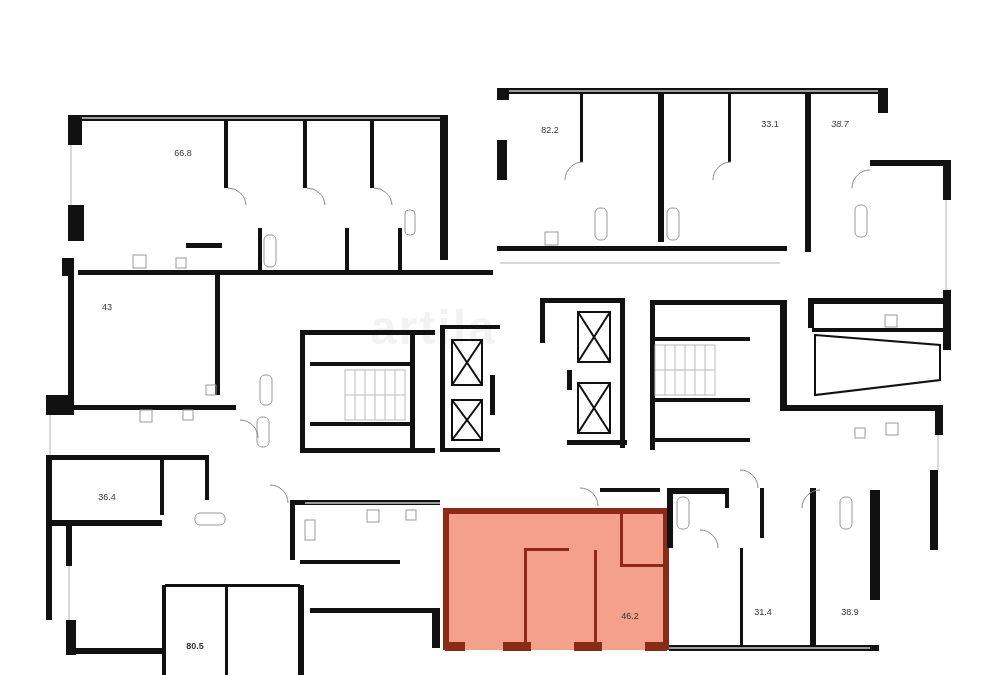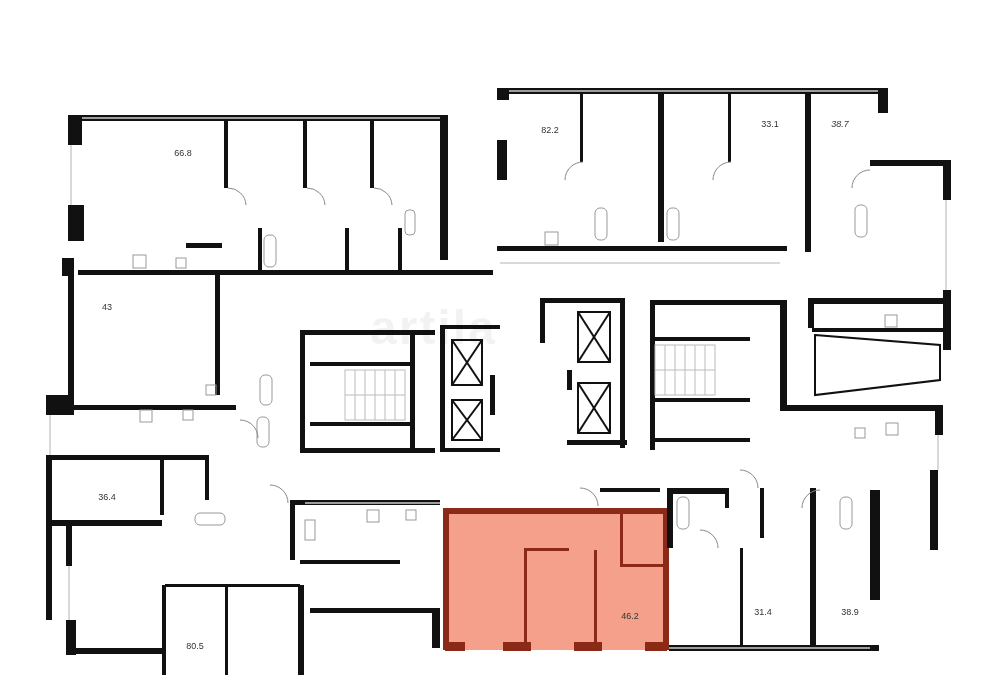--- a/index.html
+++ b/index.html
@@ -209,17 +209,17 @@
   </svg>
 
   <div class="wm">artila</div>
 
   <div class="lbl" style="left:183px;top:153px;">66.8</div>
   <div class="lbl" style="left:550px;top:130px;">82.2</div>
   <div class="lbl" style="left:770px;top:124px;text-align:center;">33.1</div>
   <div class="lbl" style="left:840px;top:124px;font-style:italic;">38.7</div>
   <div class="lbl" style="left:107px;top:307px;">43</div>
   <div class="lbl" style="left:107px;top:497px;">36.4</div>
-  <div class="lbl" style="left:195px;top:646px;">80.5</div>
+  <div class="lbl" style="left:195px;top:646px;font-weight:bold;">80.5</div>
   <div class="lbl" style="left:630px;top:588px;margin-top:28px;">46.2</div>
   <div class="lbl" style="left:763px;top:612px;text-align:center;">31.4</div>
   <div class="lbl" style="left:806px;top:612px;margin-left:44px;">38.9</div>
 </div>
 
 </body></html>

